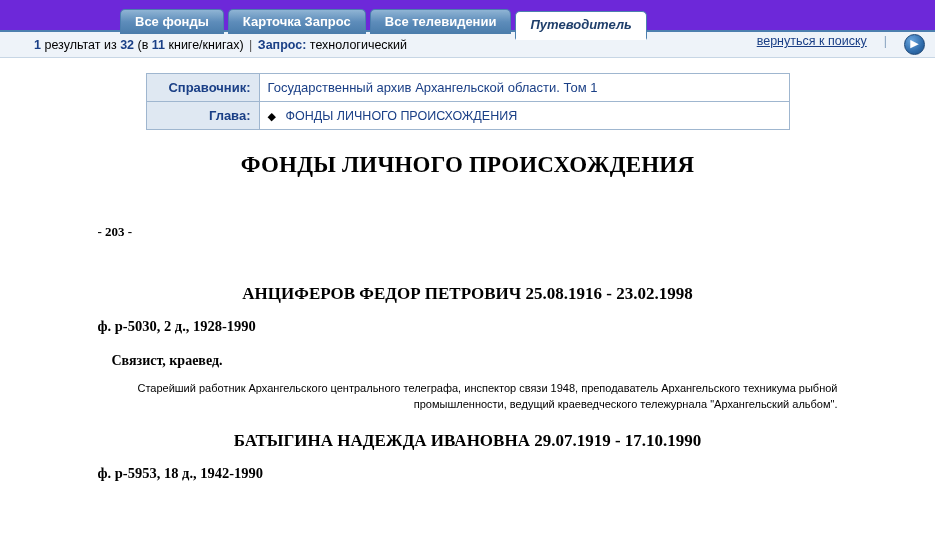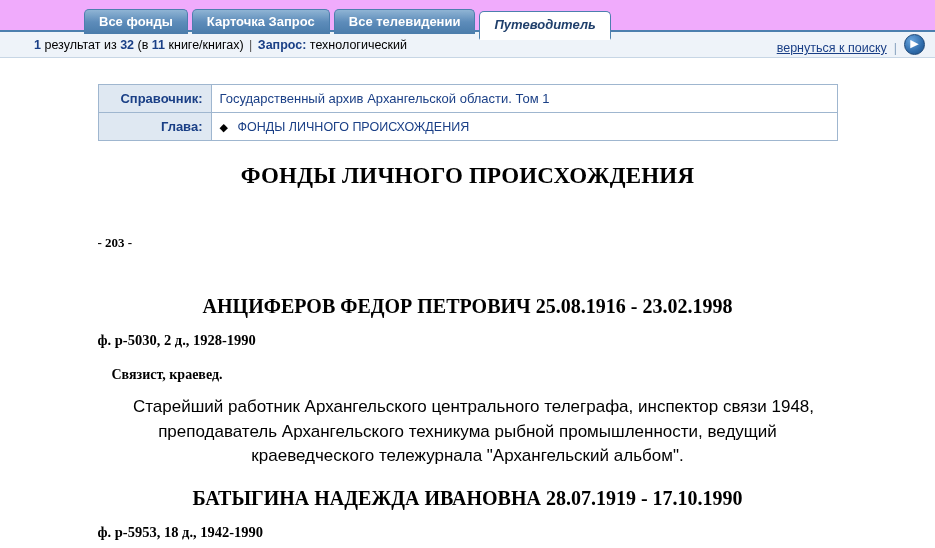--- a/index.html
+++ b/index.html
@@ -14,23 +14,23 @@
     font-size: 13px;
     color: #000000;
     overflow: hidden;
     position: relative;
   }
 
   
   .tabbar {
     position: relative;
     height: 32px;
-    background: #f0abfc;
+    background: #6d28d9;
     border-bottom: 2px solid #4c7fae;
-    padding-left: 84px;
+    padding-left: 120px;
     box-sizing: border-box;
   }
   .tabs {
     display: flex;
     align-items: flex-end;
     height: 32px;
     gap: 4px;
   }
   .tab {
     height: 24px;
@@ -83,22 +83,22 @@
     color: #1a3f86;
     font-weight: bold;
   }
   .infobar-left .sep {
     color: #555;
     margin: 0 2px;
   }
   .infobar-right {
     margin-left: auto;
     display: flex;
-    align-items: flex-end;
-    gap: 7px;
+    align-items: flex-start;
+    gap: 17px;
     white-space: nowrap;
   }
   .backlink {
     color: #1a3f86;
     text-decoration: underline;
     cursor: pointer;
     font-size: 12.5px;
   }
   .divider-v {
     color: #8aa4c0;
@@ -111,22 +111,22 @@
     border: 1px solid #1b4677;
     color: #ffffff;
     font-size: 11px;
     line-height: 17px;
     text-align: center;
     cursor: pointer;
   }
 
   
   .header-table {
-    margin: 26px auto 0 auto;
-    width: 740px;
+    margin: 15px auto 0 auto;
+    width: 644px;
     border-collapse: collapse;
     border: 1px solid #9fb6cf;
   }
   .header-table td {
     border: 1px solid #9fb6cf;
     vertical-align: top;
     padding: 6px 8px;
     font-size: 13px;
   }
   .ht-label {
@@ -170,43 +170,43 @@
   }
   .page-num {
     font-family: "Liberation Serif", serif;
     font-weight: bold;
     font-size: 13px;
     margin: 0 0 44px 0;
   }
   .entry-title {
     text-align: center;
     font-family: "Liberation Serif", serif;
-    font-size: 20px;
+    font-size: 17px;
     font-weight: bold;
     margin: 0 0 14px 0;
   }
   .entry-fond {
     font-family: "Liberation Serif", serif;
     font-size: 14.5px;
     font-weight: bold;
     margin: 0 0 12px 0;
   }
   .entry-occupation {
     font-family: "Liberation Serif", serif;
     font-size: 14px;
     font-weight: bold;
     margin: 18px 0 12px 0;
     padding-left: 14px;
   }
   .entry-para {
-    font-size: 17px;
+    font-size: 11px;
     line-height: 1.45;
     margin: 0 0 11px 0;
     text-indent: 12px;
-    text-align: center;
+    text-align: right;
   }
   .entry-block {
     margin-bottom: 18px;
   }
 </style>
 </head>
 <body>
 
 <div class="tabbar">
   <div class="tabs">
@@ -257,17 +257,17 @@
   <div class="page-num">- 203 -</div>
 
   <div class="entry-block">
     <div class="entry-title">АНЦИФЕРОВ ФЕДОР ПЕТРОВИЧ 25.08.1916 - 23.02.1998</div>
     <div class="entry-fond">ф. р-5030, 2 д., 1928-1990</div>
     <div class="entry-occupation">Связист, краевед.</div>
     <div class="entry-para">Старейший работник Архангельского центрального телеграфа, инспектор связи 1948, преподаватель Архангельского техникума рыбной промышленности, ведущий краеведческого тележурнала "Архангельский альбом".</div>
   </div>
 
   <div class="entry-block">
-    <div class="entry-title">БАТЫГИНА НАДЕЖДА ИВАНОВНА 28.07.1919 - 17.10.1990</div>
+    <div class="entry-title">БАТЫГИНА НАДЕЖДА ИВАНОВНА 29.07.1919 - 17.10.1990</div>
     <div class="entry-fond">ф. р-5953, 18 д., 1942-1990</div>
 
   </div>
 </div>
 
 </body></html>

